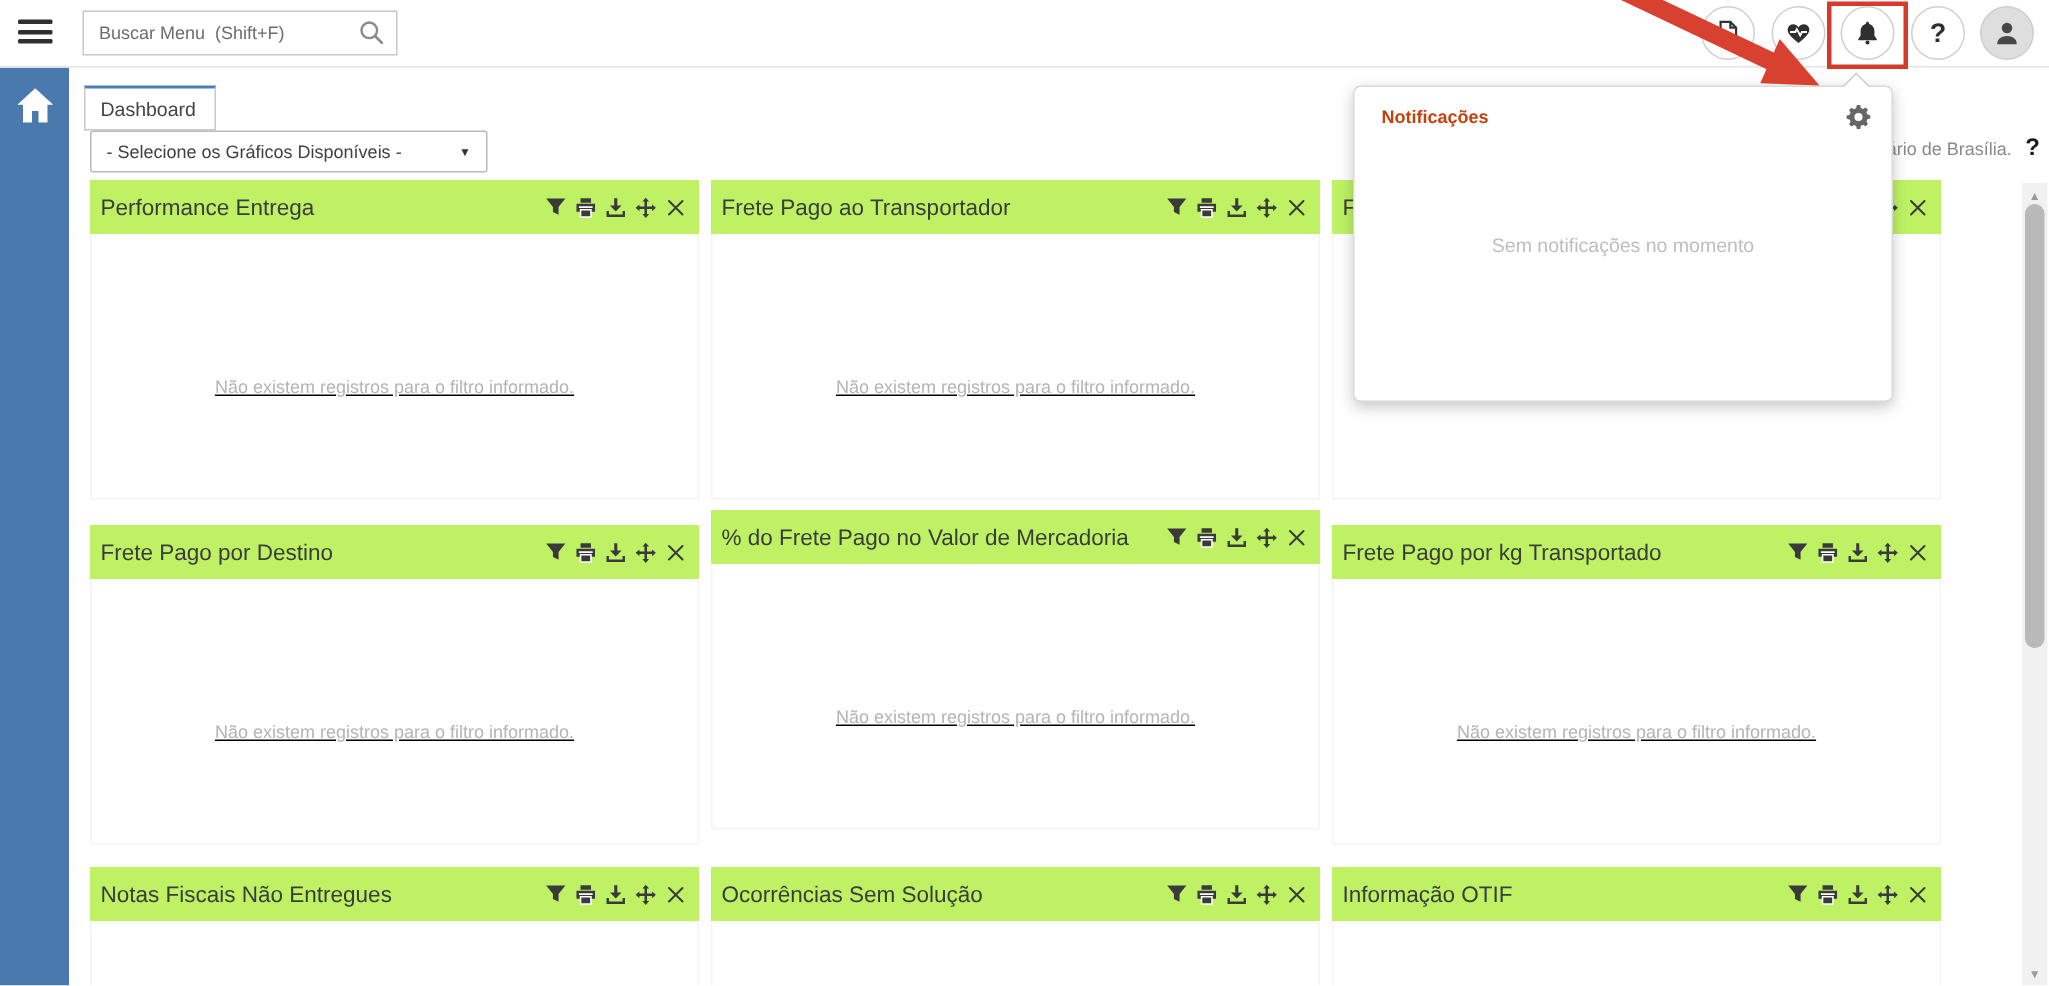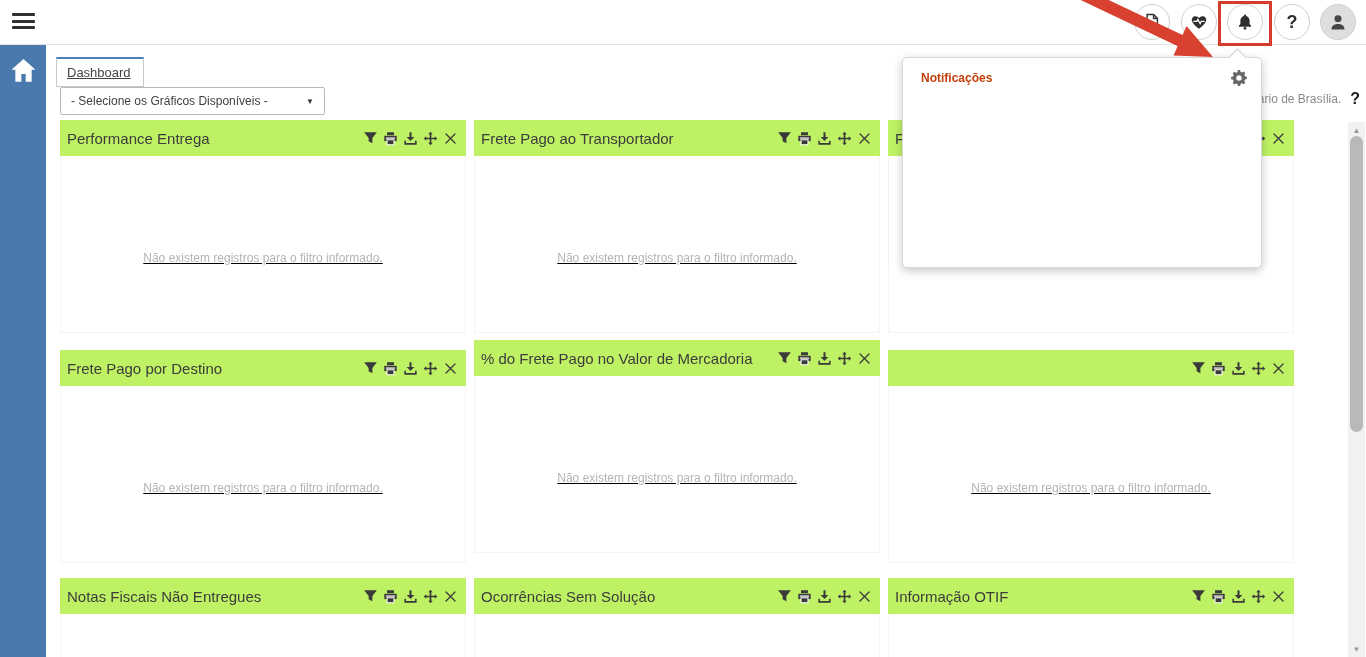--- a/index.html
+++ b/index.html
@@ -31,21 +31,21 @@
   .arrow-svg { position:absolute; left:1078px; top:0; width:140px; height:60px; z-index:60; pointer-events:none; }
 
   
   .sidebar { position:absolute; left:0; top:45px; width:46px; height:612px; background:#4a79ae; z-index:8; }
   .home-btn { width:46px; height:50px; display:flex; align-items:center; justify-content:center; cursor:pointer; }
   .home-btn svg { width:29px; height:29px; }
 
   
   .tab { position:absolute; left:56px; top:57px; width:88px; height:30px; background:#fff;
          border:1px solid #c8c8c8; border-top:2px solid #4a7fbe;
-         font-size:13px; color:#444; line-height:27px; padding-left:10px; cursor:pointer; z-index:3;text-decoration:underline; }
+         font-size:13px; color:#444; line-height:27px; padding-left:10px; cursor:pointer; z-index:3; }
   .dropdown { position:absolute; left:60px; top:87px; width:265px; height:28px; background:#fff;
               border:1px solid #b9b9b9; border-radius:2px; display:flex; align-items:center;
               font-size:12px; color:#3f3f3f; padding:4px 10px; cursor:pointer; z-index:3; }
   .dropdown .caret { margin-left:auto; font-size:8px; color:#333; }
   .hint { position:absolute; top:90px; right:6px; display:flex; align-items:center; gap:9px; z-index:3; }
   .hint .txt { font-size:12px; color:#8a8a8a; }
   .hint .q { font:bold 16px "Liberation Sans",sans-serif; color:#1c1c1c; cursor:pointer; }
 
   
   .panel { position:absolute; width:406px; height:213px; background:#fff; z-index:1; }
@@ -77,20 +77,27 @@
 </head>
 <body>
 
 <div class="topbar">
   <div class="hamburger">
       <span></span>
       <span></span>
       <span></span>
     </div>
 
+  <div class="searchbox">
+    <input placeholder="Buscar Menu  (Shift+F)" style="">
+    <svg class="mag" viewBox="0 0 20 20">
+      <circle cx="8.2" cy="8.2" r="5.2" fill="none" stroke="#8a8a8a" stroke-width="1.6"></circle>
+      <line x1="12.2" y1="12.2" x2="16.6" y2="16.6" stroke="#8a8a8a" stroke-width="1.8" stroke-linecap="round"></line>
+    </svg>
+  </div>
 
   <div class="circ" style="left:1134px">
     <svg viewBox="0 0 16 16">
       <path d="M3.6 1.4h5.8l3.4 3.4v9.8H3.6z" fill="#fff" stroke="#333" stroke-width="1.3"></path>
       <path d="M9.4 1.4v3.4h3.4" fill="none" stroke="#333" stroke-width="1.3"></path>
     </svg>
   </div>
   <div class="circ" style="left:1181px">
     <svg viewBox="0 0 16 16">
       <path d="M8 13.9C2.1 9.7.5 6.4 2.2 4.2 3.7 2.2 6.6 2.5 8 4.6c1.4-2.1 4.3-2.4 5.8-.4 1.7 2.2.1 5.5-5.8 9.7z" fill="#2f2f2f"></path>
@@ -327,20 +334,21 @@
             </svg>
           </span>
         </span>
       </div>
       <div class="panel-body">
         <span class="empty-msg">Não existem registros para o filtro informado.</span>
       </div>
     </div>
     <div class="panel" style="left: 888px; top: 350px;">
       <div class="panel-header">
+        <span class="panel-title">Frete Pago por kg Transportado</span>
         <span class="panel-icons">
           <span>
             <svg viewBox="0 0 16 16">
               <path d="M1.2 1.4h13.6L10 7.4V13l-4-2V7.4z" fill="#3a3a3a"></path>
             </svg>
           </span>
           <span>
             <svg viewBox="0 0 16 16">
               <path d="M4.3 1.3h7.4v3.2H4.3z" fill="#3a3a3a"></path>
               <path d="M1.4 5.1h13.2v5.7H1.4z" fill="#3a3a3a"></path>
@@ -482,19 +490,20 @@
       <div class="panel-body"></div>
     </div>
   </div>
 
 <div class="popup">
   <div class="caret-up"></div>
   <div class="popup-title">Notificações</div>
   <svg class="popup-gear" viewBox="0 0 16 16">
     <path fill-rule="evenodd" fill="#666" d="M7 .9h2l.4 1.7 1.3.6 1.5-.9 1.4 1.4-.9 1.5.6 1.3 1.7.4v2l-1.7.4-.6 1.3.9 1.5-1.4 1.4-1.5-.9-1.3.6L9 15.1H7l-.4-1.7-1.3-.6-1.5.9-1.4-1.4.9-1.5-.6-1.3L1 9.1v-2l1.7-.4.6-1.3-.9-1.5 1.4-1.4 1.5.9 1.3-.6zM8 5.6a2.4 2.4 0 1 0 0 4.8 2.4 2.4 0 0 0 0-4.8z"></path>
   </svg>
+  <div class="popup-empty">Sem notificações no momento</div>
 </div>
 
 <div class="scrollbar">
   <div class="sb-arrow sb-up">▲</div>
   <div class="sb-thumb"></div>
   <div class="sb-arrow sb-down">▼</div>
 </div>
 
 </body></html>

